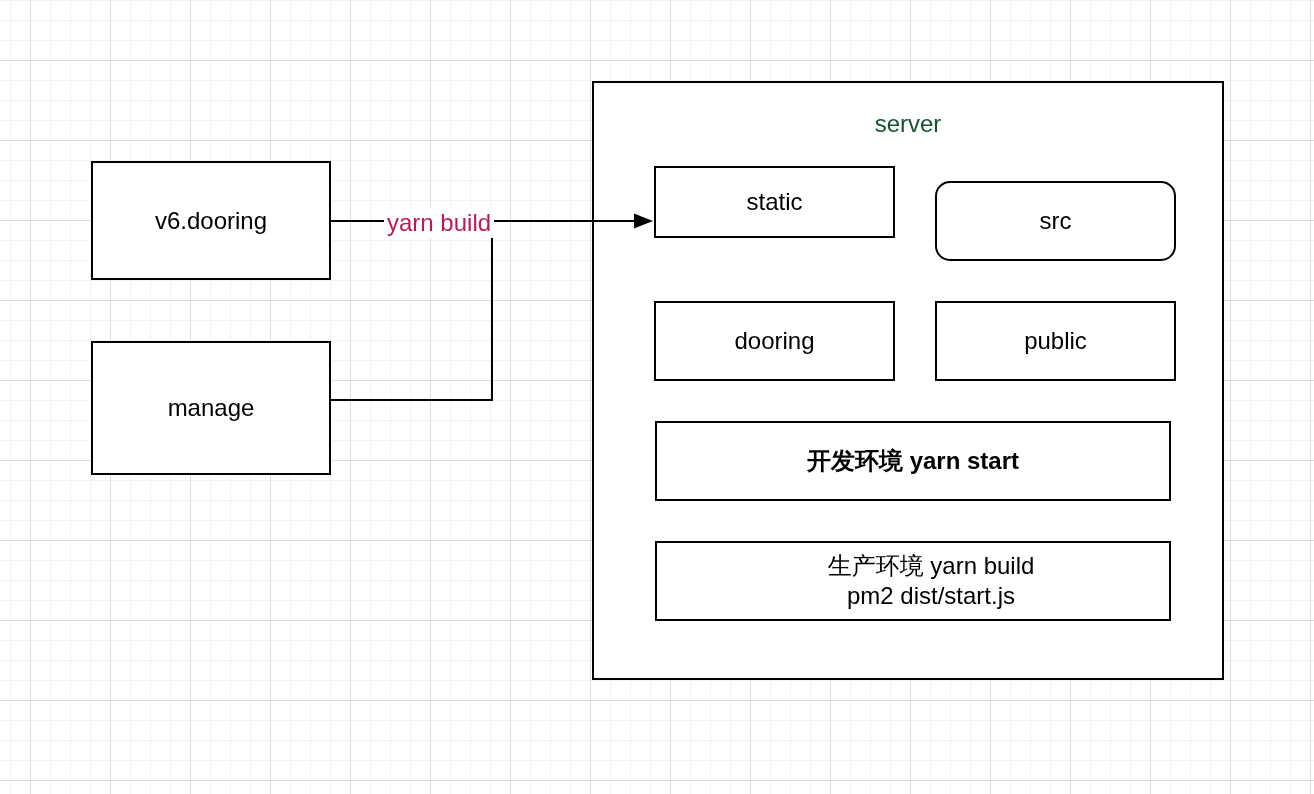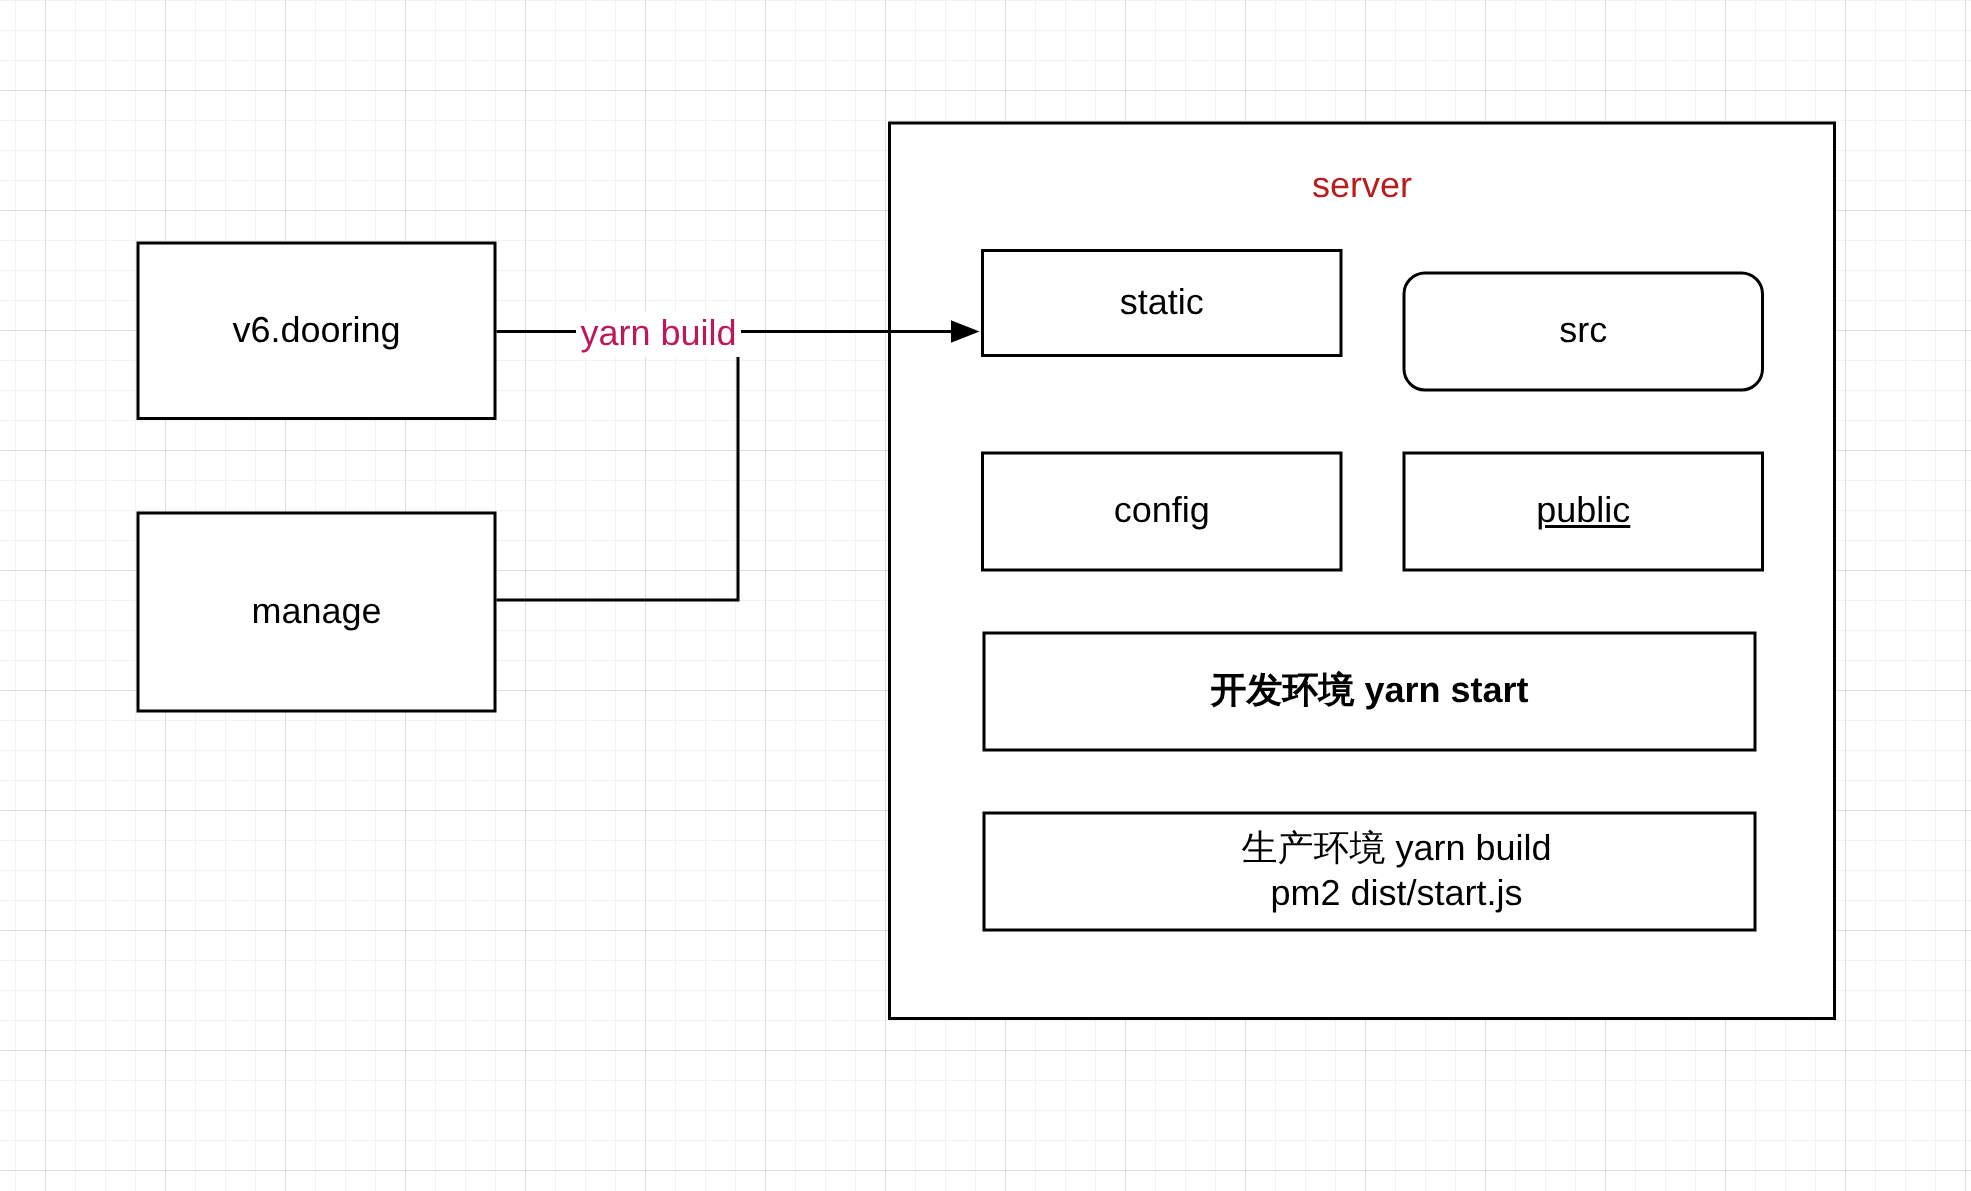--- a/index.html
+++ b/index.html
@@ -41,21 +41,21 @@
     display: block;
   }
   .group-label {
     position: absolute;
     top: 27px;
     left: 0;
     right: 0;
     text-align: center;
     font-size: 24px;
     line-height: 28px;
-    color: #b91c1c;
+    color: #14532d;
   }
   .edges-svg {
     position: absolute;
     left: 0;
     top: 0;
     z-index: 2;
     pointer-events: none;
   }
   .edge-label {
     position: absolute;
@@ -68,21 +68,21 @@
     white-space: nowrap;
   }
 
   
   #node-v6dooring { left: 91px;  top: 161px; width: 240px; height: 119px; }
   #node-manage    { left: 91px;  top: 341px; width: 240px; height: 134px; text-align: right; }
   #node-server    { left: 592px; top: 81px;  width: 632px; height: 599px; }
   #node-static    { left: 654px; top: 166px; width: 241px; height: 72px; }
   #node-src       { left: 935px; top: 181px; width: 241px; height: 80px; border-radius: 15px; }
   #node-config    { left: 654px; top: 301px; width: 241px; height: 80px; }
-  #node-public    { left: 935px; top: 301px; width: 241px; height: 80px; text-decoration: underline; }
+  #node-public    { left: 935px; top: 301px; width: 241px; height: 80px; }
   #node-dev       { left: 655px; top: 421px; width: 516px; height: 80px; font-weight: bold; }
   #node-prod      { left: 655px; top: 541px; width: 516px; height: 80px; padding-left: 36px; }
   #edge-label-build { left: 384px; top: 208px; }
 </style>
 </head>
 <body>
 
 <div class="canvas">
 
   <div class="node" id="node-v6dooring">
@@ -99,21 +99,21 @@
 
   <div class="node" id="node-static">
     <span>static</span>
   </div>
 
   <div class="node" id="node-src">
     <span>src</span>
   </div>
 
   <div class="node" id="node-config">
-    <span>config</span>
+    <span>dooring</span>
   </div>
 
   <div class="node" id="node-public">
     <span>public</span>
   </div>
 
   <div class="node" id="node-dev">
     <span>开发环境 yarn start</span>
   </div>
 

